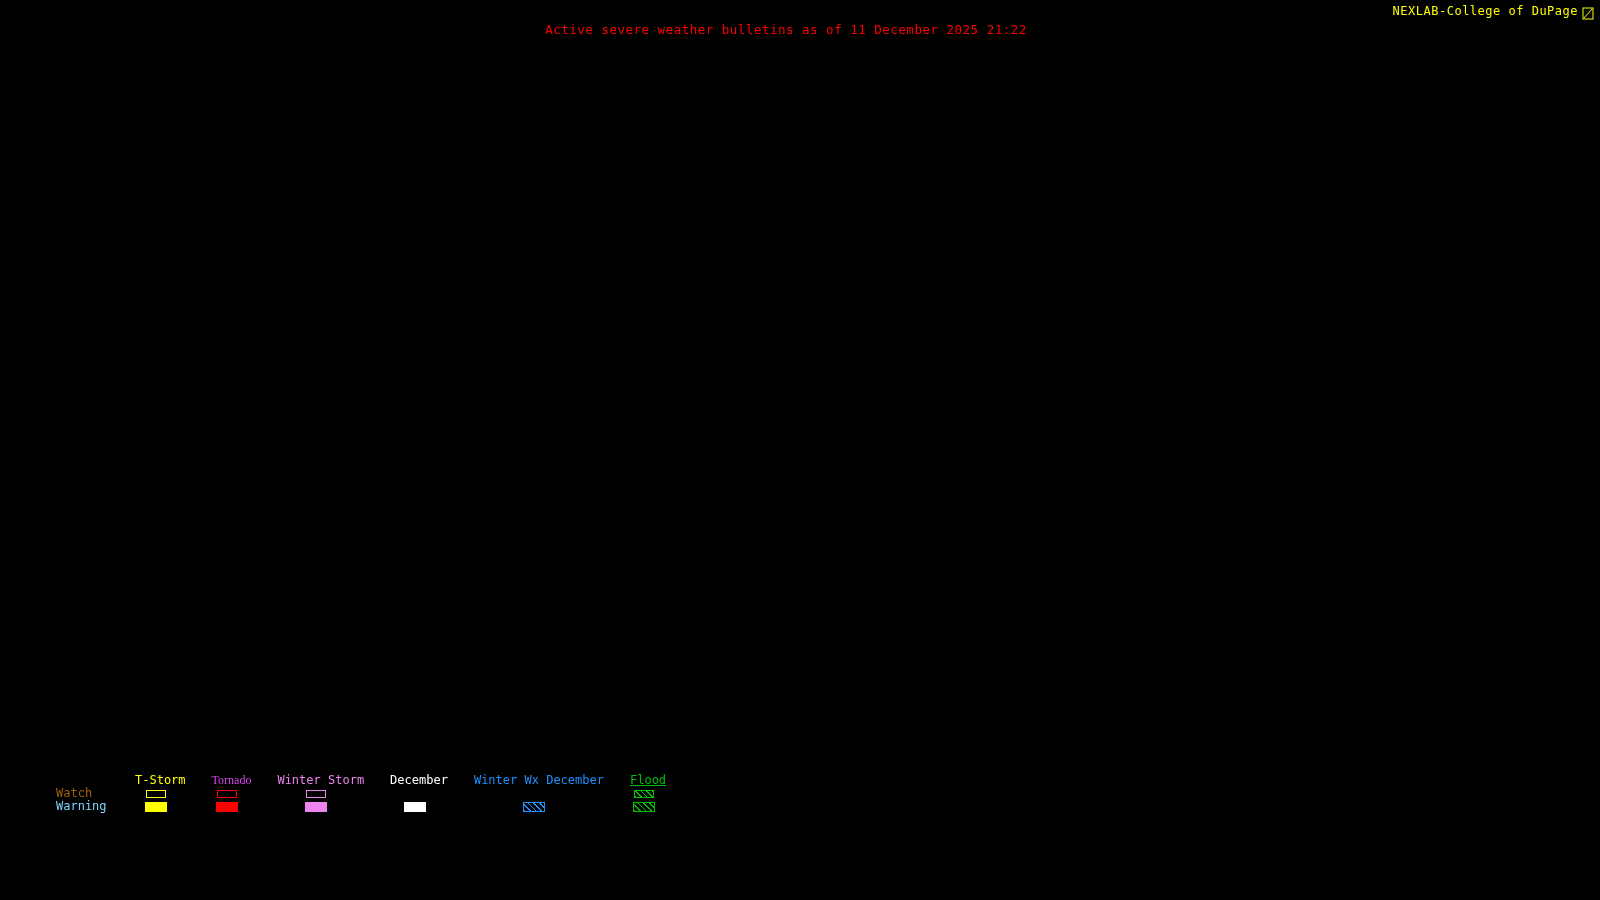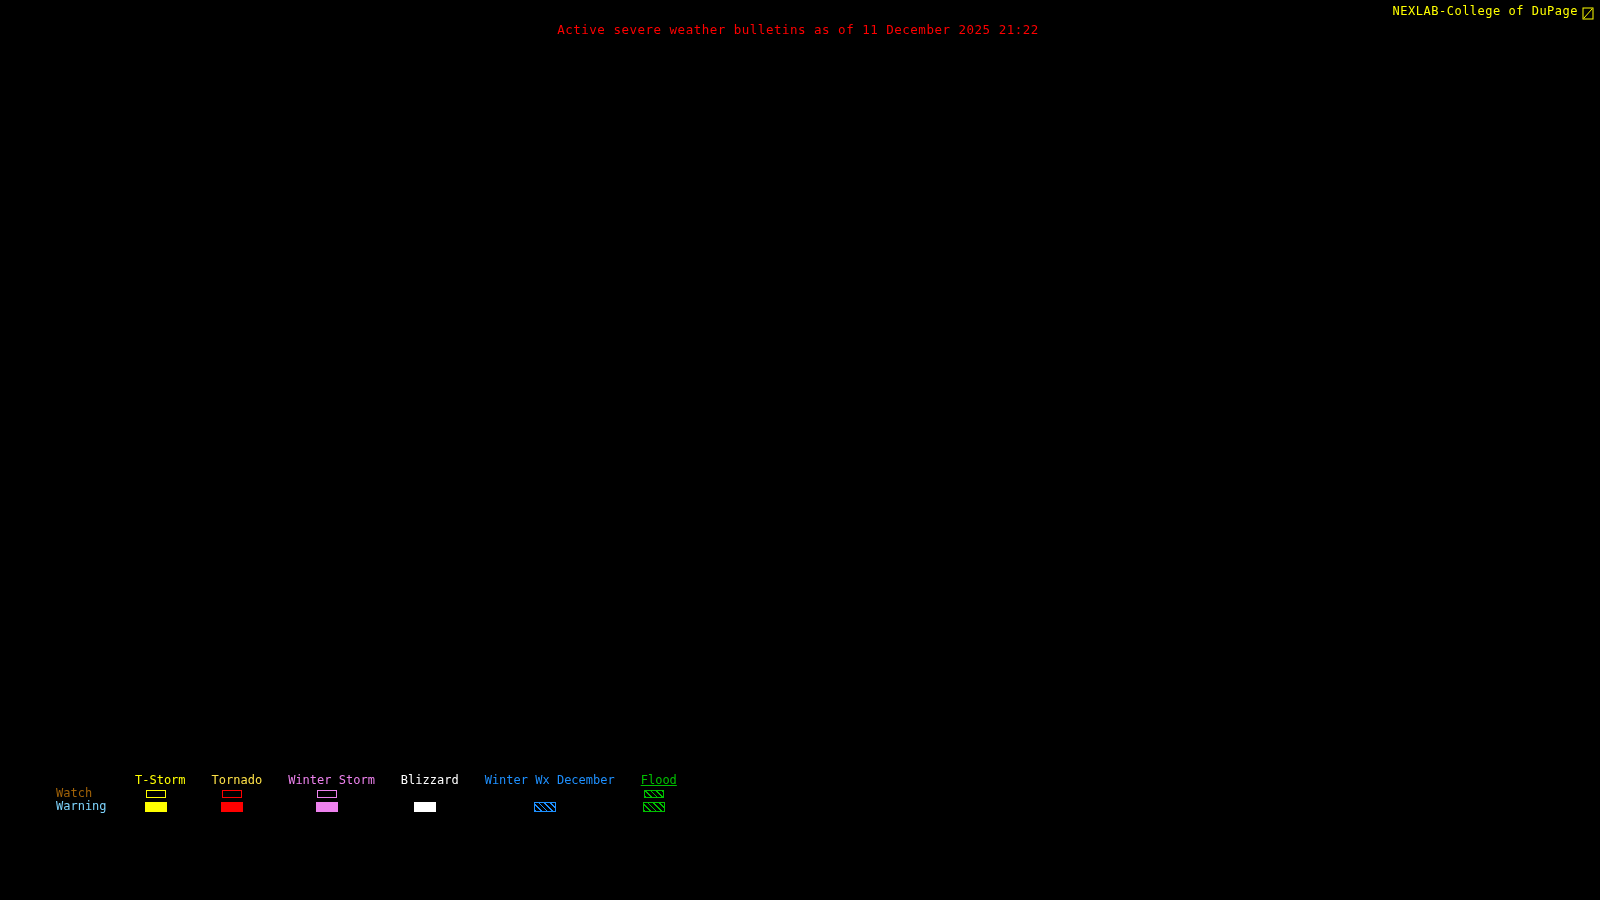--- a/index.html
+++ b/index.html
@@ -16,21 +16,21 @@
     font-family: "DejaVu Sans Mono", monospace;
   }
   .map-area {
     position: absolute;
     inset: 0;
     background: #000000;
   }
   .title {
     position: absolute;
     top: 22px;
-    left: 16px;
+    left: 4px;
     width: 1564px;
     text-align: center;
     font-size: 12.5px;
     letter-spacing: 0.5px;
     white-space: nowrap;
   }
   .brand-wrap {
     position: absolute;
     top: 4px;
     right: 6px;
@@ -128,39 +128,39 @@
         <div class="legend-col">
           <div class="legend-hdr" style="color: rgb(255, 255, 0);">T-Storm</div>
           <div class="cell">
             <span class="swatch sw-watch" style="border: 1px solid rgb(255, 255, 0);"></span>
           </div>
           <div class="cell">
             <span class="swatch sw-warn" style="background: rgb(255, 255, 0);"></span>
           </div>
         </div>
         <div class="legend-col">
-          <div class="legend-hdr" style="color: #fde047;">Tornado</div>
+          <div class="legend-hdr" style="color: #d946ef; font-family: Liberation Serif, serif;">Tornado</div>
           <div class="cell">
             <span class="swatch sw-watch" style="border: 1px solid rgb(255, 0, 0);"></span>
           </div>
           <div class="cell">
             <span class="swatch sw-warn" style="background: rgb(255, 0, 0);"></span>
           </div>
         </div>
         <div class="legend-col">
           <div class="legend-hdr" style="color: rgb(238, 130, 238);">Winter Storm</div>
           <div class="cell">
             <span class="swatch sw-watch" style="border: 1px solid rgb(238, 130, 238);"></span>
           </div>
           <div class="cell">
             <span class="swatch sw-warn" style="background: rgb(238, 130, 238);"></span>
           </div>
         </div>
         <div class="legend-col">
-          <div class="legend-hdr" style="color: rgb(255, 255, 255);">Blizzard</div>
+          <div class="legend-hdr" style="color: rgb(255, 255, 255);">December</div>
           <div class="cell">
             <span class="swatch sw-watch" style="visibility: hidden;"></span>
           </div>
           <div class="cell">
             <span class="swatch sw-warn" style="background: rgb(255, 255, 255);"></span>
           </div>
         </div>
         <div class="legend-col">
           <div class="legend-hdr" style="color: rgb(30, 144, 255);">Winter Wx December</div>
           <div class="cell">

